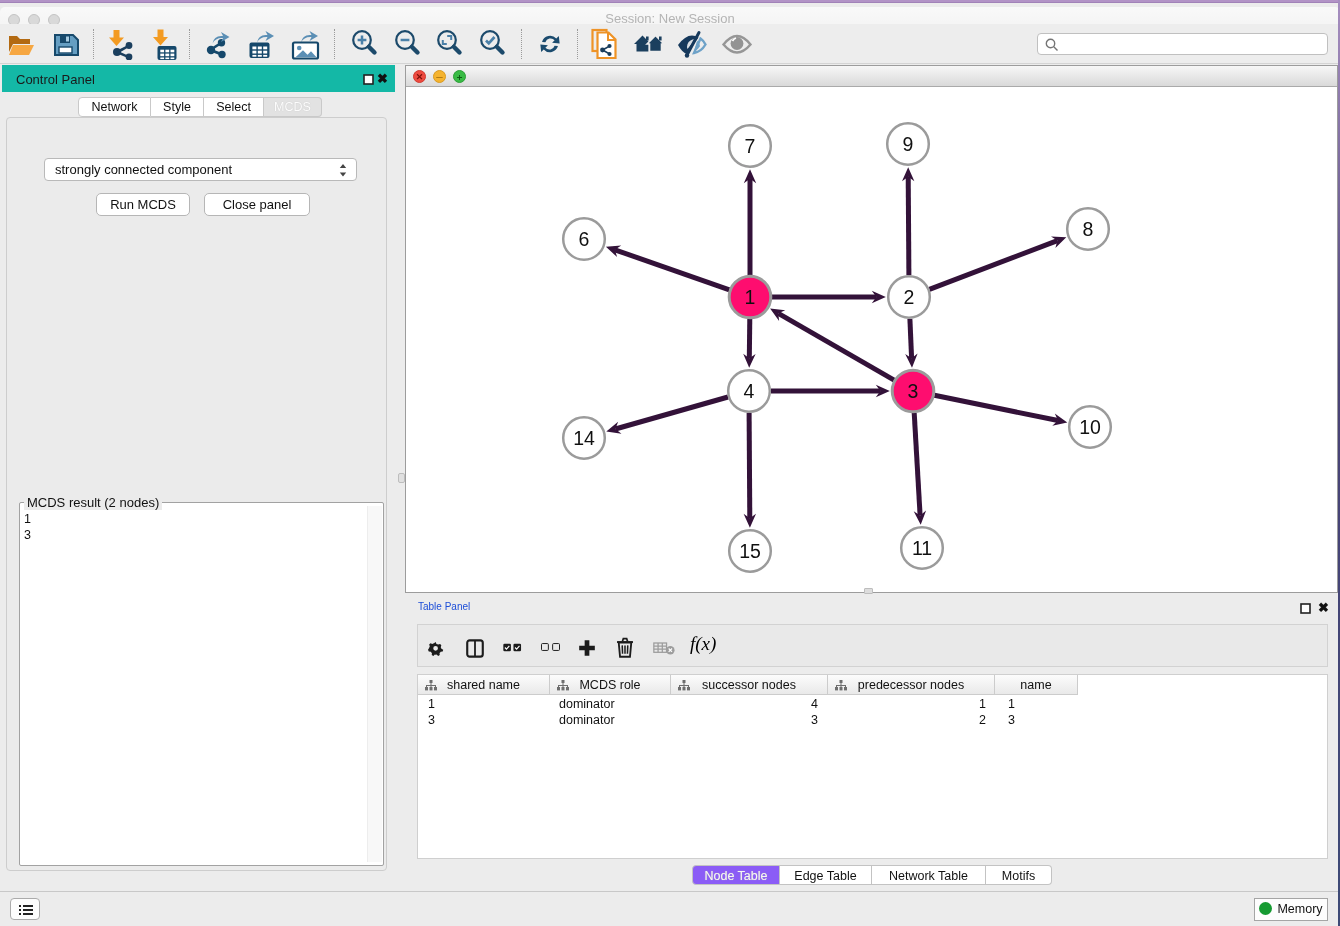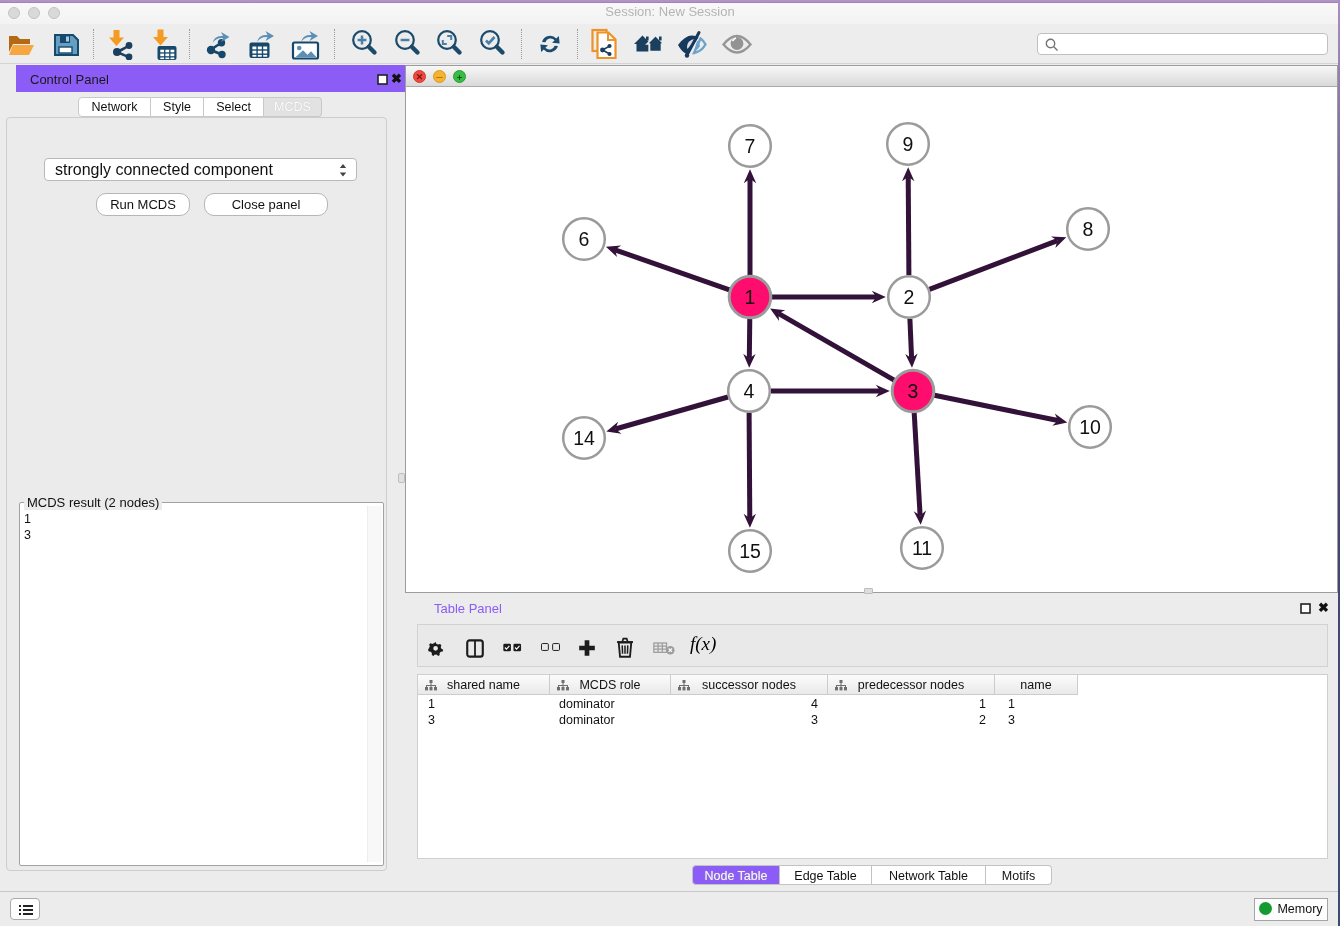--- a/index.html
+++ b/index.html
@@ -1,55 +1,55 @@
 <!DOCTYPE html>
 <html><head>
 <meta charset="utf-8">
 <style>
 *{margin:0;padding:0;box-sizing:border-box}
 html,body{width:1340px;height:926px;overflow:hidden;background:#ececec;font-family:"Liberation Sans",sans-serif;position:relative}
 .abs{position:absolute}
 
 #deskstrip{left:0;top:0;width:1340px;height:3px;background:#b293c6;border-bottom:1px solid #a182b8}
-#titlebar{left:0;top:0;width:1340px;height:28px;background:linear-gradient(#f9f9f9,#f2f2f2);border-bottom:1px solid #cfcfcf;border-radius:5px 5px 0 0}
+#titlebar{left:0;top:7px;width:1340px;height:28px;background:linear-gradient(#f9f9f9,#f2f2f2);border-bottom:1px solid #cfcfcf;border-radius:5px 5px 0 0}
 .tl{position:absolute;top:7px;width:12px;height:12px;border-radius:50%;background:#d9d9d9;border:1px solid #c4c4c4}
 #wtitle{position:absolute;top:4px;left:0;width:100%;text-align:center;font-size:13px;color:#b4b4b4}
 
 #toolbar{left:0;top:24px;width:1340px;height:40px;background:#ededed;border-bottom:1px solid #d4d4d4}
 .sep{position:absolute;top:5px;height:30px;width:0;border-left:1px dotted #9a9a9a}
 .ticon{position:absolute;top:4px}
 #search{position:absolute;left:1037px;top:9px;width:291px;height:22px;border:1px solid #c0c0c0;border-radius:4px;background:#fff}
 
-#cp-head{left:16px;top:65px;width:393px;height:27px;background:#8b5cf6}
+#cp-head{left:2px;top:65px;width:393px;height:27px;background:#14b8a6}
 #cp-title{position:absolute;left:14px;top:7px;font-size:13px;color:#1a1a1a}
 #cp-body{left:6px;top:117px;width:381px;height:754px;background:#ebebeb;border:1px solid #cdcdcd;border-radius:4px}
 .tabrow{position:absolute;display:flex;height:20px}
 .tab{font-size:12.5px;color:#111;background:#fff;border:1px solid #c9c9c9;border-left:none;line-height:19px;text-align:center}
 .tab.first{border-left:1px solid #c9c9c9;border-radius:4px 0 0 4px}
 .tab.last{border-radius:0 4px 4px 0}
 .tab.sel{background:#e2e2e2;color:#fdfdfd;text-shadow:0 0 1px #bbb}
 #optlabel{position:absolute;left:0;top:21px;width:100%;text-align:center;font-size:13px;color:#111}
-#dropdown{position:absolute;left:37px;top:40px;width:313px;height:23px;background:#fff;border:1px solid #b9b9b9;border-radius:4px;font-size:16px;line-height:21px;padding-left:10px;color:#111}
+#dropdown{position:absolute;left:37px;top:40px;width:313px;height:23px;background:#fff;border:1px solid #b9b9b9;border-radius:4px;font-size:13px;line-height:21px;padding-left:10px;color:#111}
 #dd-ch{position:absolute;right:8px;top:3px;width:10px;height:16px}
-.btn{position:absolute;height:23px;background:#fff;border:1px solid #b6b6b6;border-radius:10px;font-size:13px;text-align:center;line-height:21px;color:#111}
+.btn{position:absolute;height:23px;background:#fff;border:1px solid #b6b6b6;border-radius:5px;font-size:13px;text-align:center;line-height:21px;color:#111}
 #grp{position:absolute;left:12px;top:384px;width:365px;height:364px;border:1px solid #a2a2a2;border-radius:2px;background:#fff}
 #grp-label{position:absolute;left:4px;top:-8px;background:#ebebeb;padding:0 3px;font-size:13px;color:#111}
 #grp-inner{position:absolute;left:0;top:0;right:0;bottom:0}
 #grp-text{position:absolute;left:4px;top:8px;font-size:12.5px;color:#111;line-height:16px}
 #grp-sb{position:absolute;right:1px;top:3px;bottom:3px;width:15px;background:#f8f8f8;border-left:1px solid #ededed}
 
 #net{left:405px;top:65px;width:933px;height:528px;background:#fff;border:1px solid #9c9c9c}
 #net-tb{position:absolute;left:0;top:0;width:100%;height:21px;background:linear-gradient(#f7f7f7,#d9d9d9);border-bottom:1px solid #aaa}
 .mtl{position:absolute;top:4px;width:13px;height:13px;border-radius:50%;font-size:9px;font-weight:bold;text-align:center;line-height:12px}
 #net-title{position:absolute;top:3px;left:0;width:100%;text-align:center;font-size:13px;color:#111}
 #vgrip{left:398px;top:473px;width:7px;height:10px;background:#e0e0e0;border:1px solid #bdbdbd;border-radius:2px}
 #hgrip{left:864px;top:588px;width:9px;height:6px;background:#ddd;border:1px solid #bdbdbd;border-radius:1px}
 
 #tp{left:405px;top:598px;width:933px;height:293px;background:#ececec}
-#tp-title{position:absolute;left:29px;top:3px;font-size:13px;color:#8b5cf6}
+#tp-title{position:absolute;left:13px;top:3px;font-size:10px;color:#1d4ed8}
 #tp-toolbar{position:absolute;left:12px;top:26px;right:10px;height:43px;background:#e9e9e9;border:1px solid #d2d2d2}
 #tbl{position:absolute;left:12px;top:76px;right:10px;height:185px;background:#fff;border:1px solid #cfcfcf}
 .th{position:absolute;top:0;height:20px;background:linear-gradient(#fcfcfc,#e9e9e9);border-right:1px solid #ccc;border-bottom:1px solid #ccc;font-size:12.5px;color:#111;text-align:center;line-height:20px}
 .td{position:absolute;font-size:12.5px;color:#111;height:16px;line-height:16px}
 .btab{font-size:12.5px;color:#111;background:#fff;border:1px solid #c3c3c3;border-left:none;line-height:20px;text-align:center}
 .btab.first{border-left:1px solid #c3c3c3;border-radius:4px 0 0 4px}
 .btab.last{border-radius:0 4px 4px 0}
 .btab.sel{background:#8b5cf6;color:#f5f5f5;text-shadow:0 0 1px #bbb}
 
 #status{left:0;top:891px;width:1340px;height:35px;background:#ececec;border-top:1px solid #c8c8c8}
@@ -218,21 +218,21 @@
     <div class="tab" style="width:60px">Select</div>
     <div class="tab sel last" style="width:58px">MCDS</div>
 </div>
 <div class="abs" id="cp-body">
   <div id="dropdown">strongly connected component
     <svg id="dd-ch" viewBox="0 0 10 16">
         <path d="M5 2 L8.2 6 L1.8 6 Z M5 14.5 L8.2 10.5 L1.8 10.5 Z" fill="#444"></path>
       </svg>
   </div>
   <div class="btn" style="left:89px;top:75px;width:94px">Run MCDS</div>
-  <div class="btn" style="left:197px;top:75px;width:124px">Close panel</div>
+  <div class="btn" style="left:197px;top:75px;width:106px">Close panel</div>
   <div id="grp">
     <div id="grp-label">MCDS result (2 nodes)</div>
     <div id="grp-inner">
       <div id="grp-text">1<br>3</div>
       <div id="grp-sb"></div>
     </div>
   </div>
 </div>
 <div class="abs" id="net">
   <div id="net-tb">

